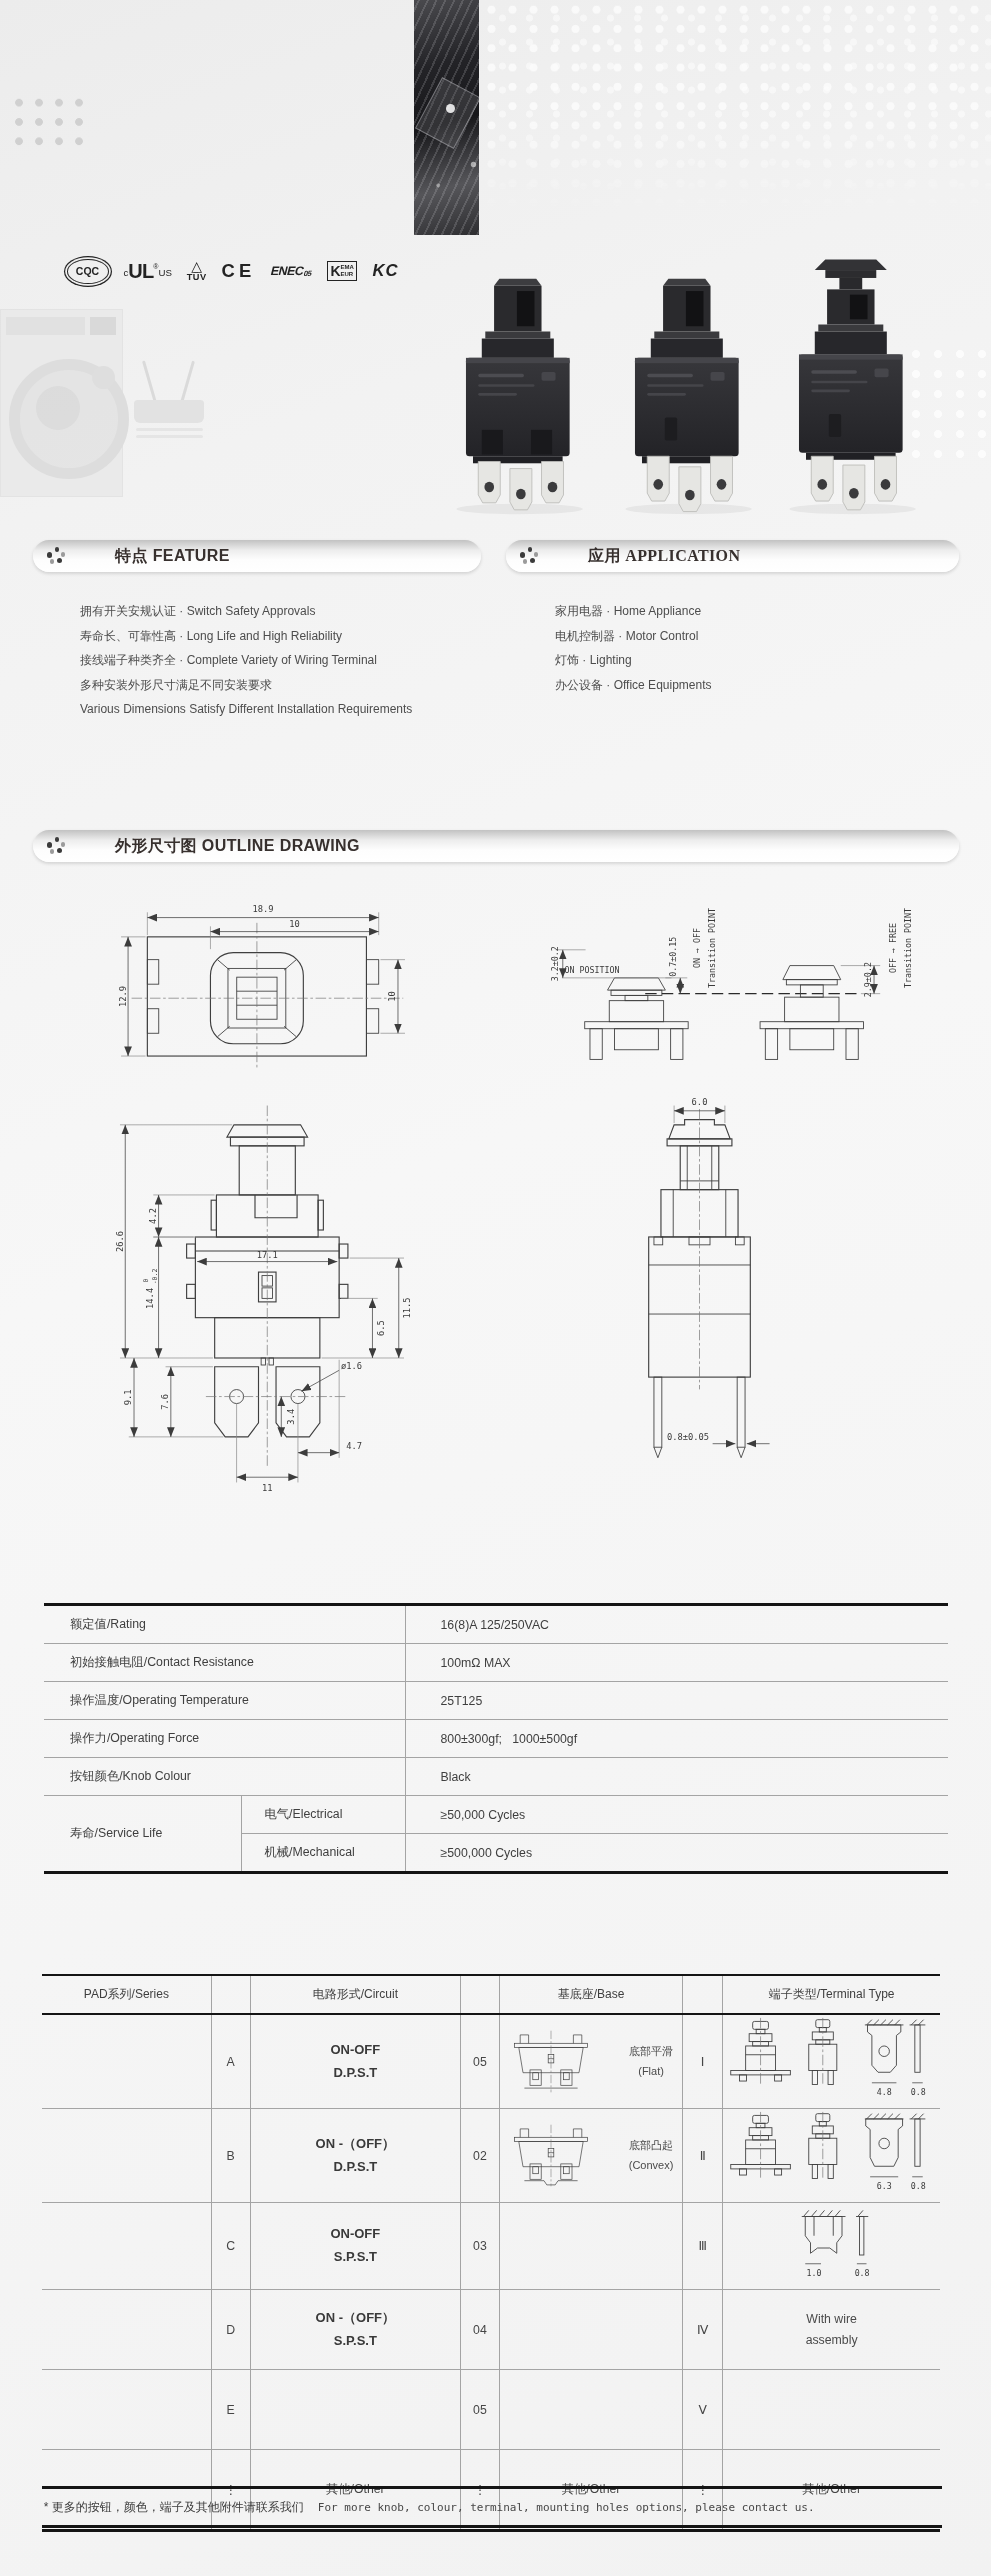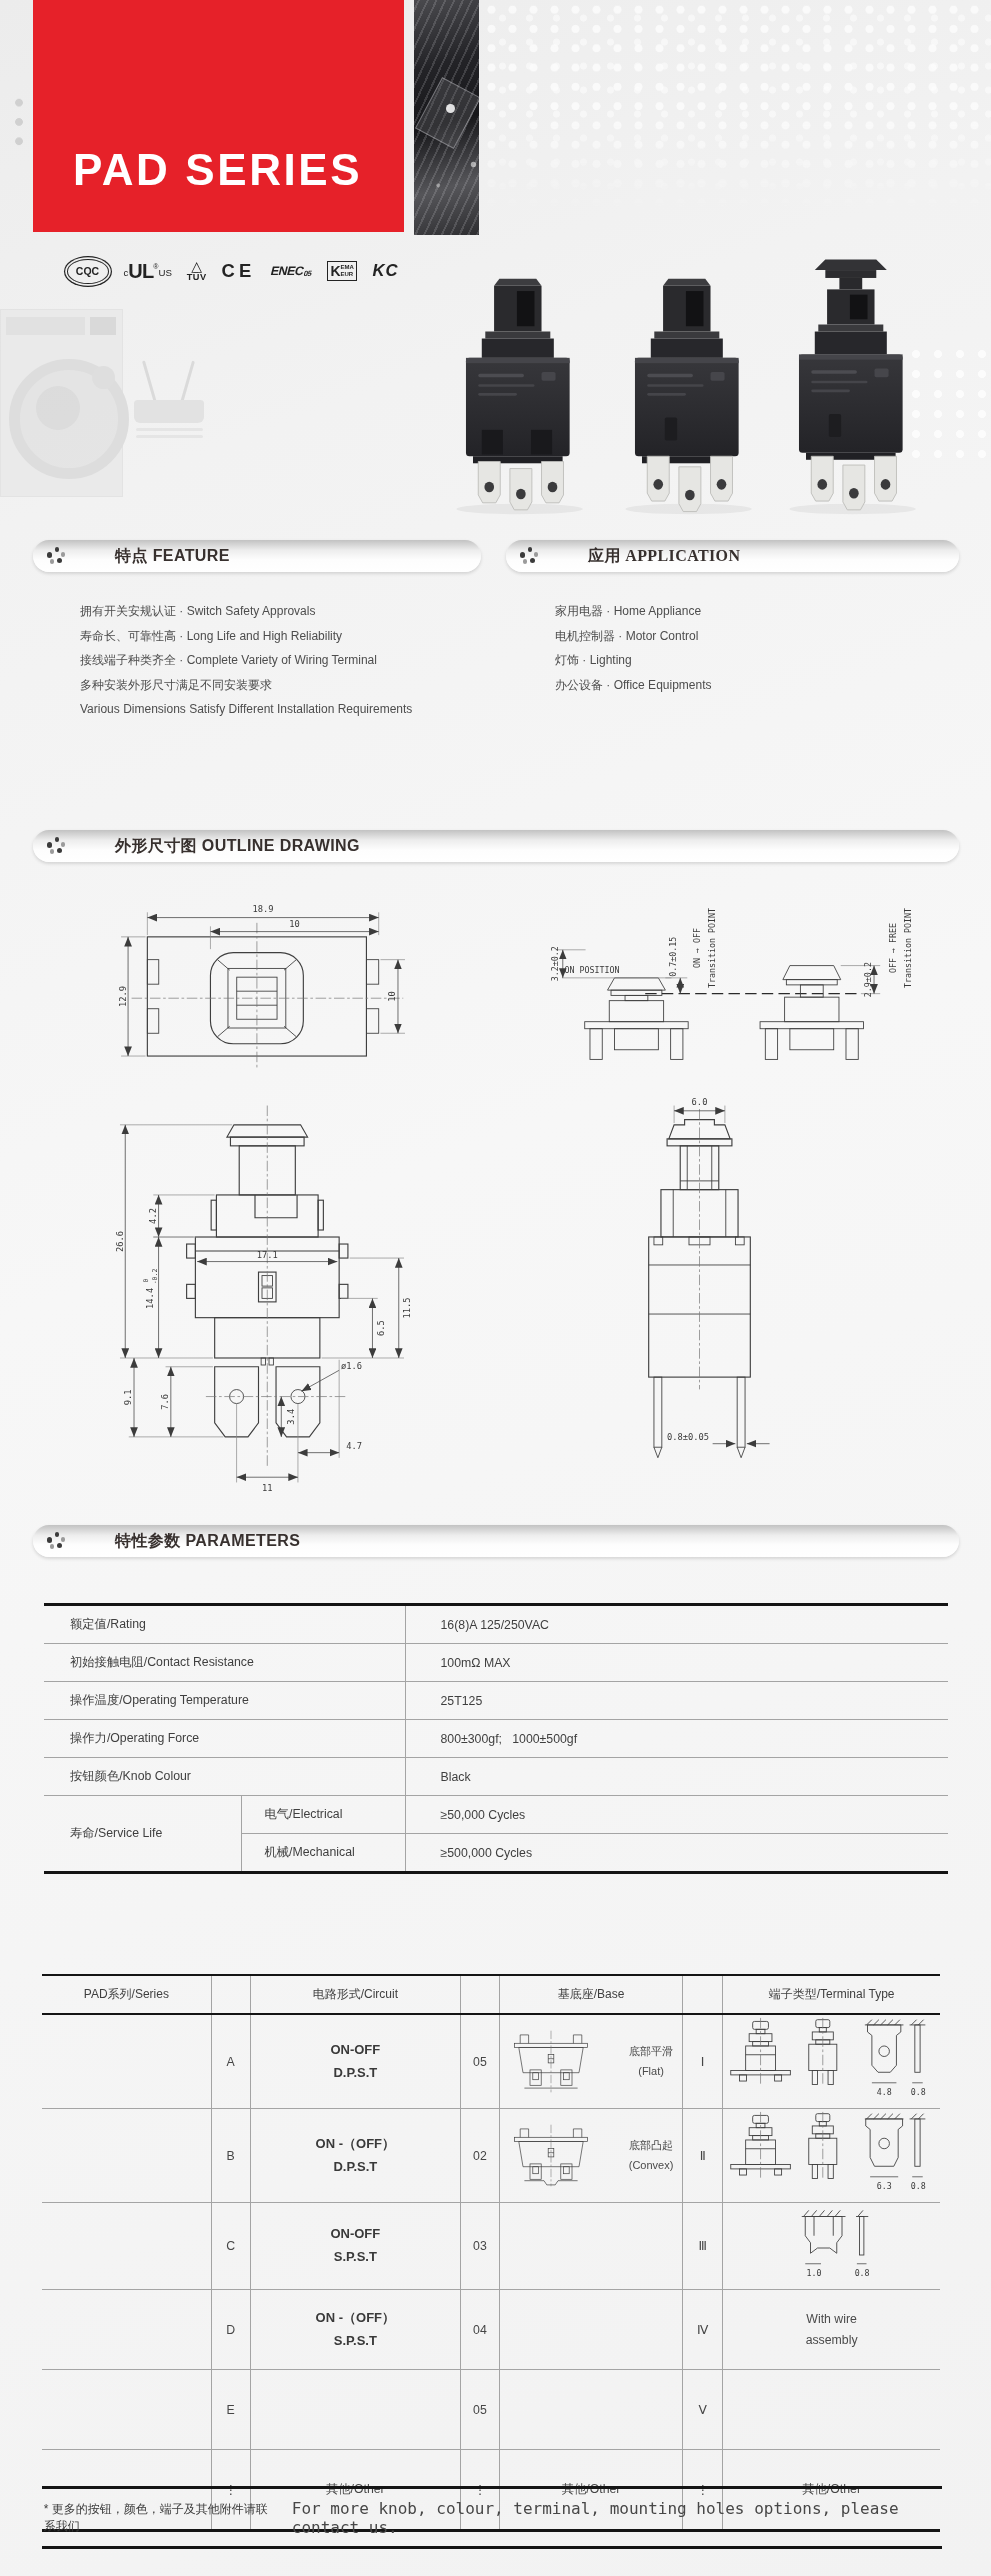--- a/index.html
+++ b/index.html
@@ -109,34 +109,31 @@
   .otable th:last-child,.otable td:last-child{border-right:none;}
   .circuit{font-weight:bold;font-size:13px;color:#3a3a3a;line-height:1.75;}
   .basecell{display:flex;align-items:center;justify-content:center;gap:7px;}
   .baselbl{font-size:11px;color:#4a4a4a;line-height:1.8;text-align:center;margin-left:22px;}
   .roman{font-size:13px;}
   .vdots{font-size:13px;letter-spacing:0;}
   .termtext{font-size:12.3px;line-height:1.7;color:#4a4a4a;}
   
   .footnote{position:absolute;left:42px;top:2486px;width:898px;border-top:3.1px solid #141414;border-bottom:3.1px solid #141414;
        display:flex;align-items:center;gap:14px;padding:9.7px 0 9.7px 1.8px;font-size:12px;color:#3c3c3c;}
-  .footnote .en{font-family:"DejaVu Sans Mono",monospace;font-size:16px;color:#474747;}
+  .footnote .en{font-family:"DejaVu Sans Mono",monospace;font-size:11px;color:#474747;}
 </style>
 </head>
 <body>
 
 <div class="page">
 
   <div class="dotgrid dg1"></div>
   <div class="dotgrid dgl"></div>
   <div class="dotgrid dg2"></div>
 
-  <div class="redbox">
-    <div class="series-title">PAD SERIES</div>
-  </div>
 
   <div class="photostrip">
     <div class="ps-traces"></div>
     <div class="ps-chip"></div>
     <div class="ps-dot"></div>
   </div>
 
   <div class="certs">
     <span class="cert cqc">CQC</span>
     <span class="cert ulwrap">
@@ -532,30 +529,20 @@
     <line x1="125" y1="26" x2="125" y2="346" class="cl"></line>
     <line x1="96" y1="42" x2="96" y2="22" class="thin"></line>
       <line x1="154" y1="42" x2="154" y2="22" class="thin"></line>
     <line x1="96" y1="28" x2="154" y2="28" class="dl" marker-start="url(#aw4)" marker-end="url(#aw4)"></line>
     <text class="dim" x="125" y="21" text-anchor="middle">6.0</text>
     <line x1="140" y1="408" x2="166" y2="408" class="dl" marker-end="url(#aw4)"></line>
     <line x1="179" y1="408" x2="205" y2="408" class="dl" marker-start="url(#aw4)"></line>
     <text class="dim" x="136" y="404" text-anchor="end">0.8±0.05</text>
   </svg>
 
-  <div class="secbar" style="left:33px;top:1525px;width:926px;">
-    <span class="dots">
-        <i class="d1"></i>
-        <i class="d2"></i>
-        <i class="d3"></i>
-        <i class="d4"></i>
-        <i class="d5"></i>
-      </span>
-    <span class="secbar-title">特性参数 PARAMETERS</span>
-  </div>
 
   <table class="ptable">
     <colgroup>
         <col style="width:197px">
         <col style="width:164px">
         <col style="width:543px">
       </colgroup>
     <tbody>
         <tr>
       <td colspan="2" class="plabel">额定值/Rating</td>

